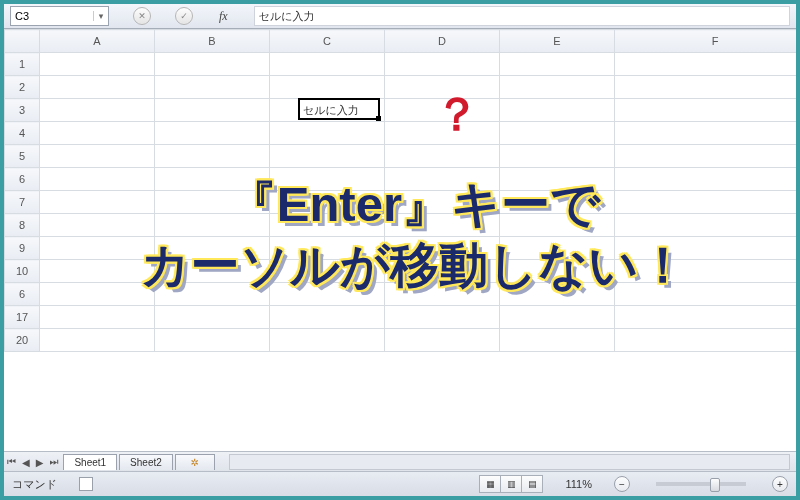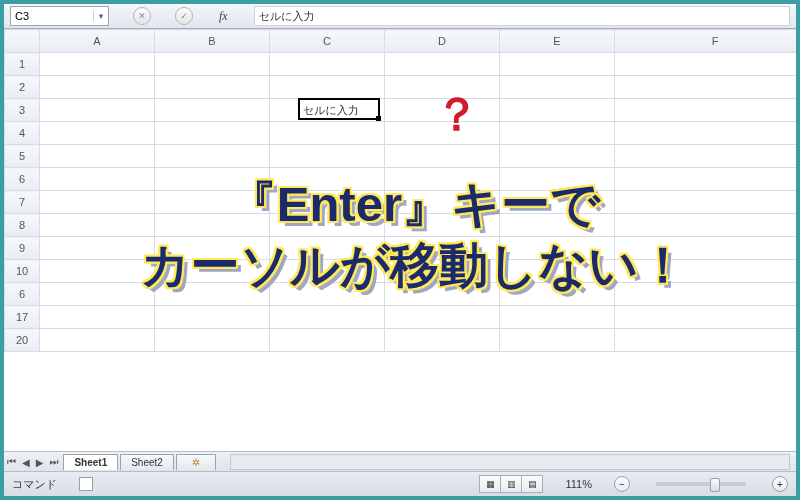--- a/index.html
+++ b/index.html
@@ -23,21 +23,21 @@
   .wc{width:114px;} .wf{width:200px;}
   .active-cell{position:absolute;border:2px solid #000;background:#fff;font-size:11px;padding:1px 3px;box-sizing:border-box;height:22px;line-height:18px;pointer-events:none;}
   .active-cell:after{content:"";position:absolute;right:-3px;bottom:-3px;width:5px;height:5px;background:#000;}
   .qmark{position:absolute;font-size:46px;font-weight:900;color:#d21a2d;left:430px;top:55px;pointer-events:none;}
   .headline{position:absolute;top:145px;left:0;right:0;text-align:center;pointer-events:none;font-weight:900;font-family:"Arial Black","Meiryo",sans-serif;}
   .headline span{display:block;font-size:49px;line-height:1.25;color:#1b2a6b;
     text-shadow:2px 0 #ffe85a,-2px 0 #ffe85a,0 2px #ffe85a,0 -2px #ffe85a,2px 2px #ffe85a,-2px -2px #ffe85a,2px -2px #ffe85a,-2px 2px #ffe85a,5px 5px 0 #9fa7c4;margin-left:28px;}
   .tabstrip{position:absolute;bottom:24px;left:0;right:0;height:20px;background:linear-gradient(#eef1f6,#dfe3ea);border-top:1px solid #b7bdc7;display:flex;align-items:center;font-size:10px;}
   .tabstrip .navbtn{padding:0 3px;color:#555;cursor:pointer;}
   .tab{padding:2px 10px;border:1px solid #9ba2ad;border-bottom:none;margin-left:2px;background:linear-gradient(#f7f9fc,#e4e8ef);cursor:pointer;}
-  .tab.active{background:#fff;font-weight:bold;}
+  .tab.active{background:#fff;font-weight:normal;}
   .tab.add{width:18px;text-align:center;color:#c4872c;}
   .hscroll{flex:1;margin:0 6px 0 14px;height:14px;background:#e7eaf0;border:1px solid #c3c8d1;position:relative;}
   .status{position:absolute;bottom:0;left:0;right:0;height:24px;background:linear-gradient(#e8ecf3,#d8dde6);border-top:1px solid #b7bdc7;display:flex;align-items:center;font-size:11px;padding:0 8px;gap:22px;}
   .status .spacer{flex:1;}
   .viewbtns{display:flex;}
   .viewbtns div{width:20px;height:16px;border:1px solid #a9afb9;margin-left:-1px;display:flex;align-items:center;justify-content:center;font-size:9px;background:linear-gradient(#fdfdfd,#e7eaef);cursor:pointer;}
   .slider{width:90px;height:4px;background:#c7ccd4;position:relative;margin:0 4px;}
   .slider:before{content:"";position:absolute;left:60%;top:-4px;width:8px;height:12px;background:linear-gradient(#fdfdfd,#d7dadf);border:1px solid #9aa0aa;border-radius:2px;}
   .zoom-btn{width:14px;height:14px;border:1px solid #9aa0aa;border-radius:50%;background:linear-gradient(#fdfdfd,#e7eaef);display:flex;align-items:center;justify-content:center;font-size:10px;cursor:pointer;}
 </style>

